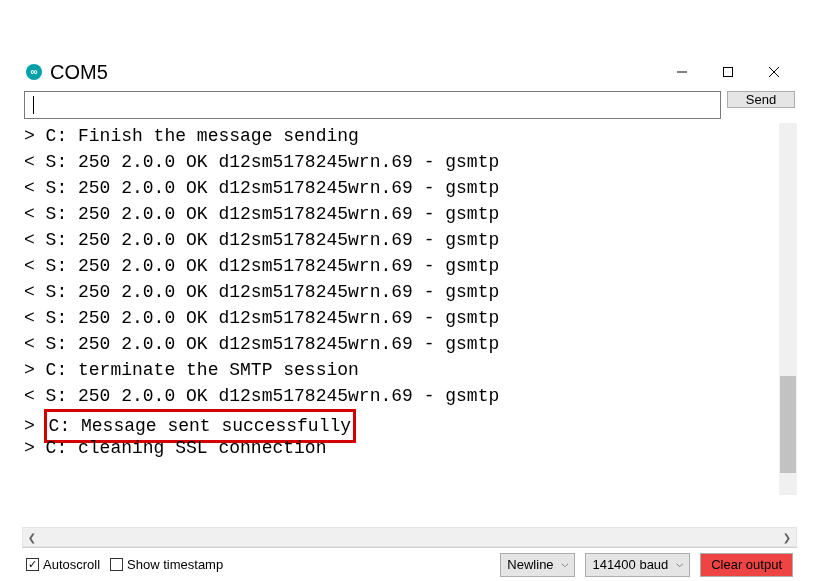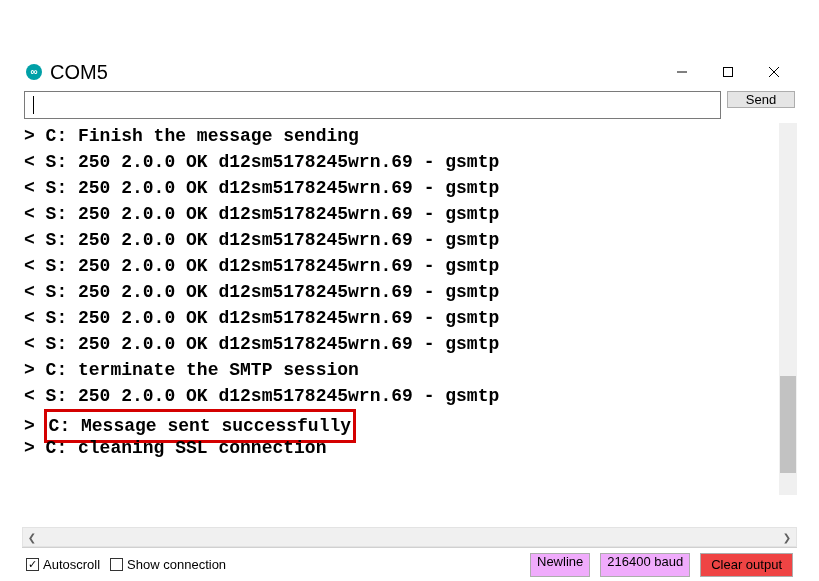--- a/index.html
+++ b/index.html
@@ -86,21 +86,20 @@
       color: #000;
       display: flex;
       align-items: center;
       justify-content: center;
       cursor: pointer;
     }
     .console-wrap {
       flex: 1;
       position: relative;
       overflow: hidden;
-      font-weight: bold;
     }
     .console {
       position: absolute;
       inset: 0;
       overflow: hidden;
       font-family: "Consolas", "Courier New", monospace;
       font-size: 18px;
       line-height: 26px;
       color: #000;
       white-space: pre;
@@ -168,28 +167,27 @@
       align-items: center;
       justify-content: center;
       margin-right: 4px;
       vertical-align: middle;
       font-size: 11px;
     }
     .check-label { display: inline-flex; align-items: center; }
     .spacer { flex: 1; }
     .select {
       border: 1px solid #adadad;
-      background: #f0abfc;
+      background: #e5e5e5;
       height: 24px;
       display: flex;
       align-items: center;
       padding: 0 6px;
       gap: 8px;
       font-size: 13px;
-      flex-direction: column;
     }
     .select .caret {
       font-size: 9px;
       color: #555;
     }
     .clear-btn {
       background: #ef4444;
       border: 1px solid #adadad;
       height: 24px;
       padding: 0 10px;
@@ -254,27 +252,27 @@
     </div>
   </div>
 
   <div class="bottom-bar">
     <span class="check-label">
       <span class="checkbox">✓</span>
       <span>Autoscroll</span>
     </span>
     <span class="check-label">
       <span class="checkbox"></span>
-      <span>Show connection</span>
+      <span>Show timestamp</span>
     </span>
     <span class="spacer"></span>
     <div class="select">
       <span>Newline</span>
       <span class="caret">⌵</span>
     </div>
     <div class="select">
-      <span>216400 baud</span>
+      <span>141400 baud</span>
       <span class="caret">⌵</span>
     </div>
     <div class="clear-btn">Clear output</div>
   </div>
 
 </div>
 
 </body></html>

